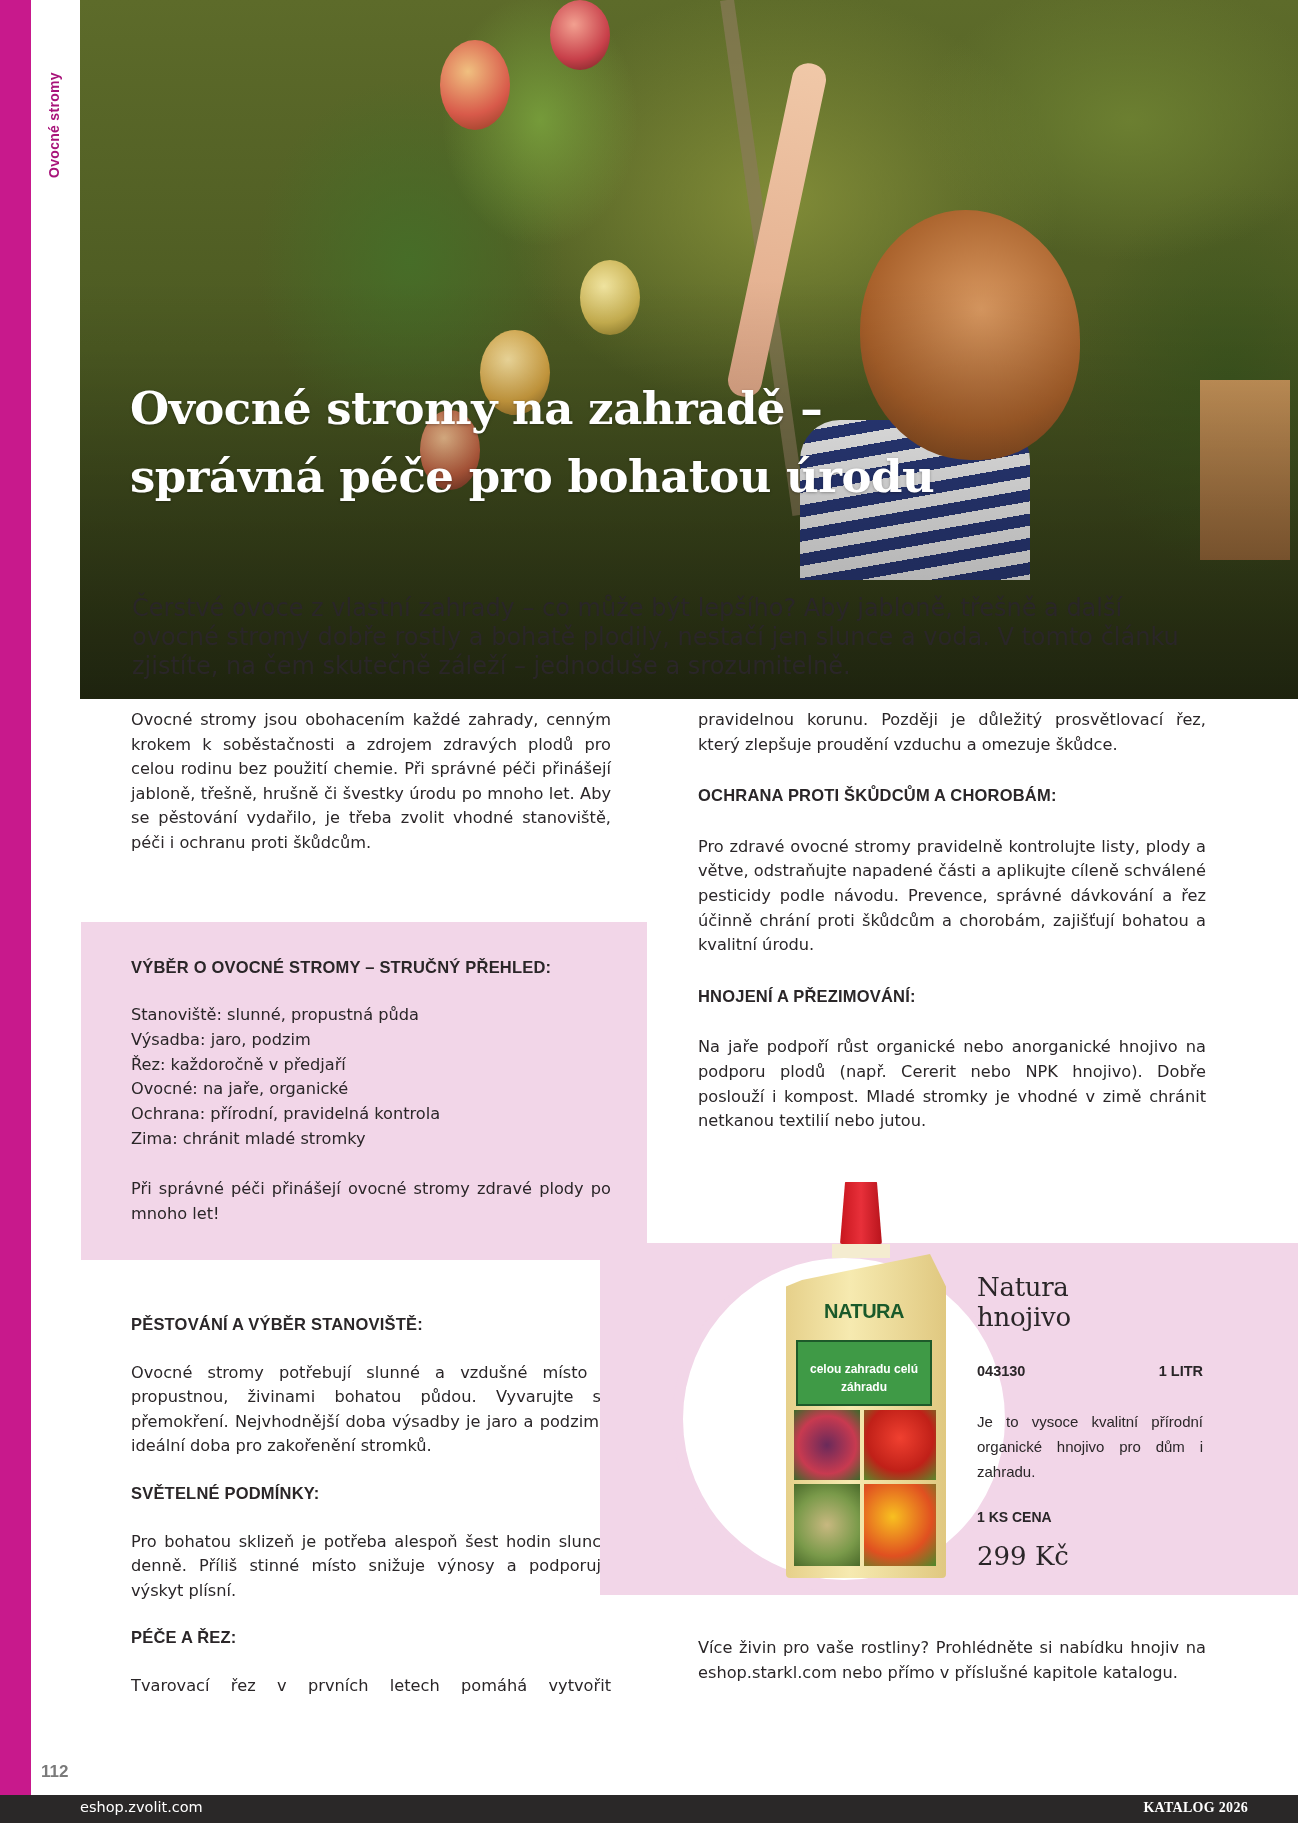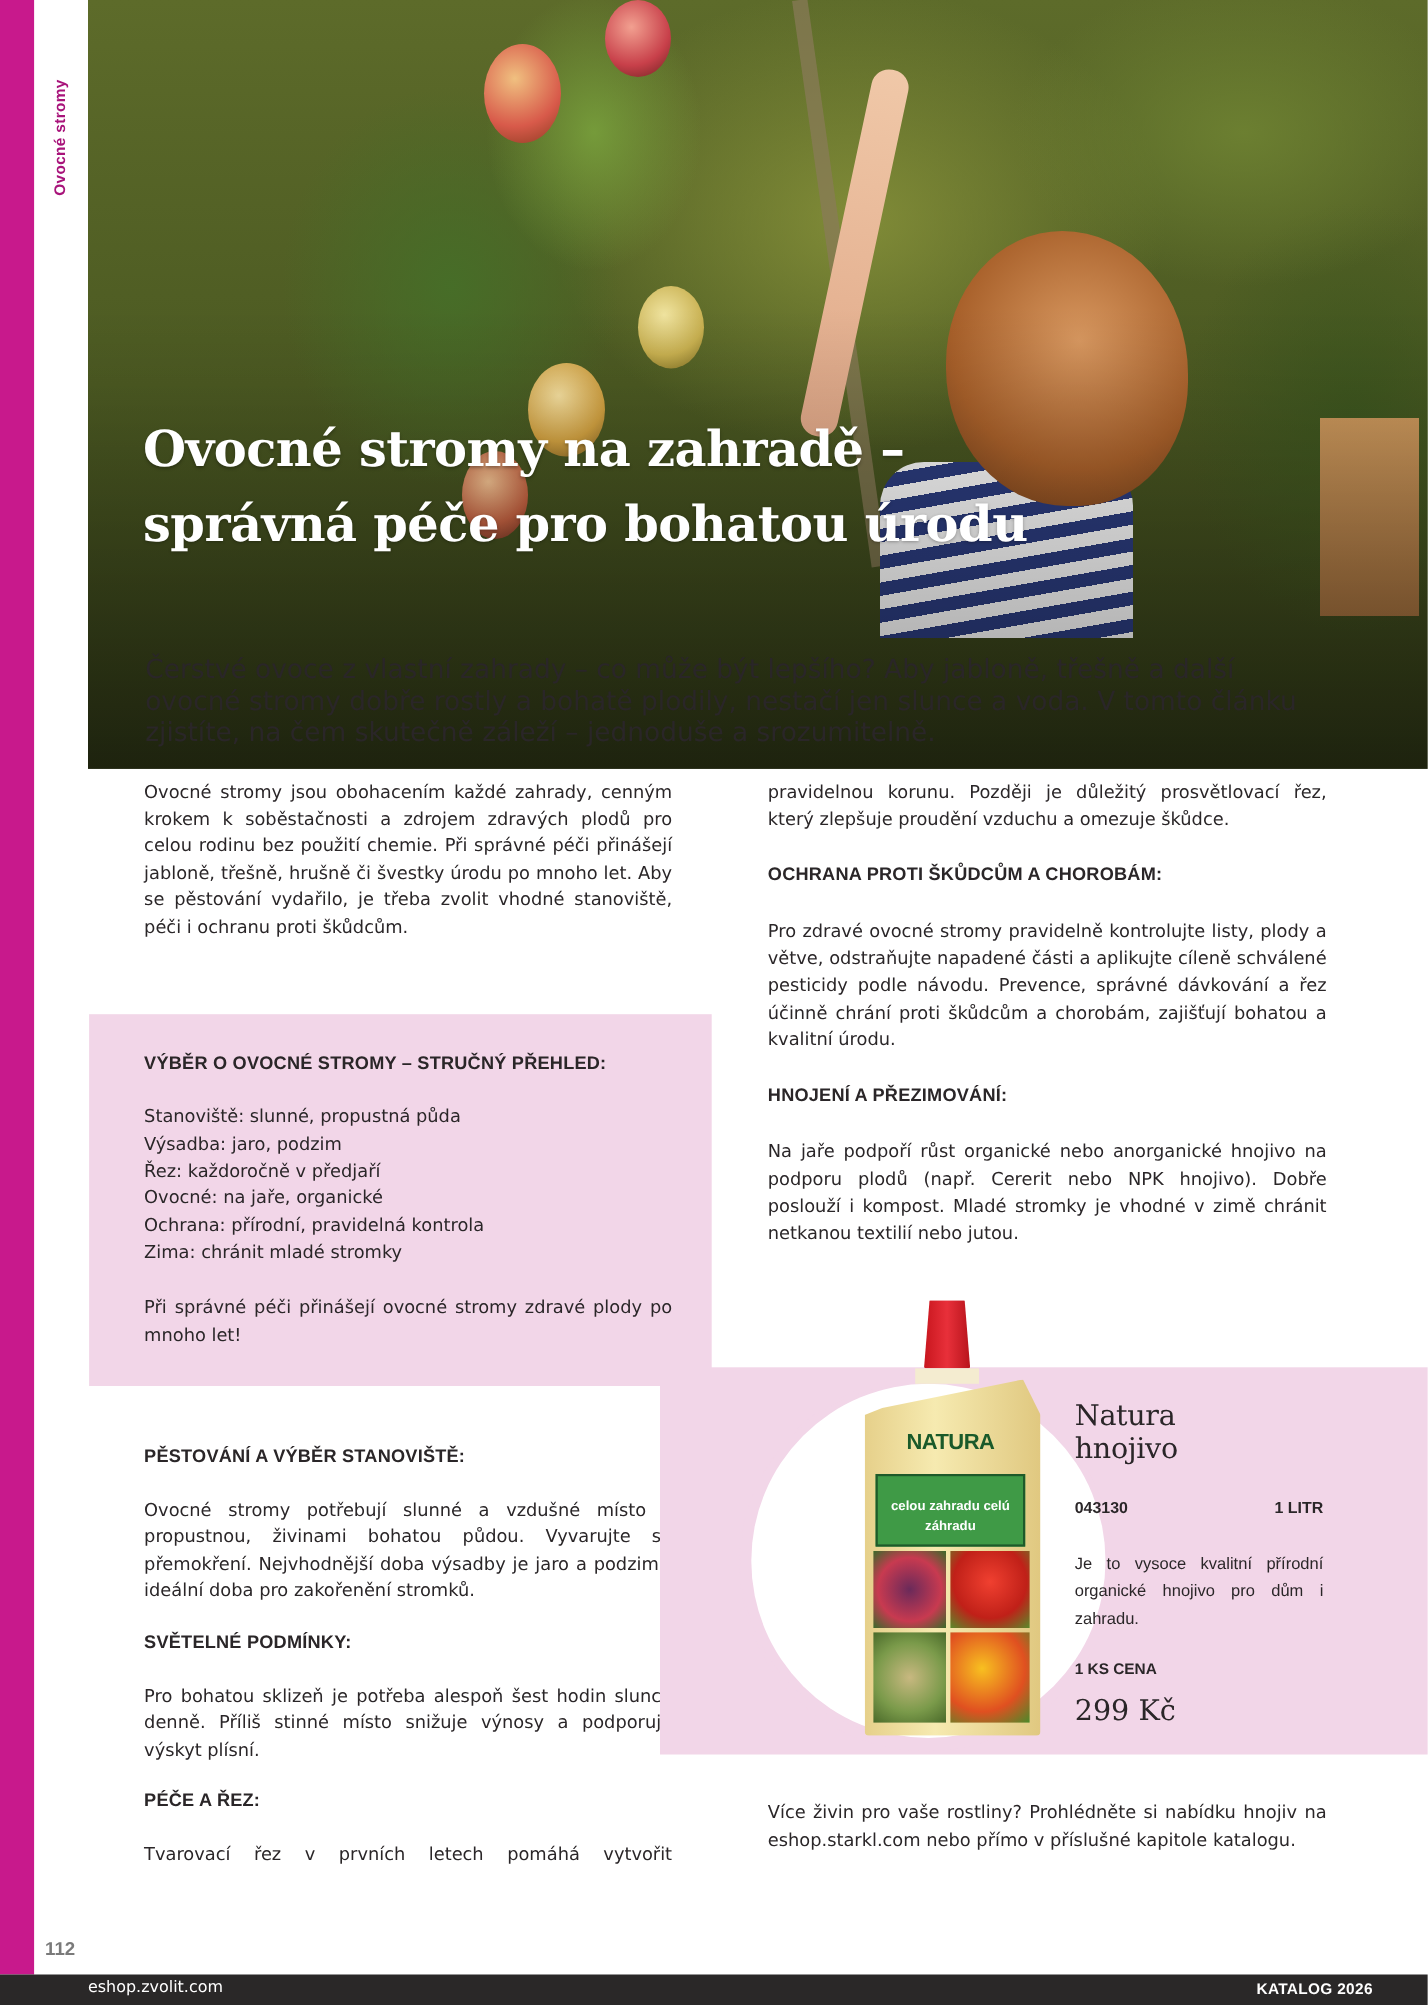--- a/index.html
+++ b/index.html
@@ -91,21 +91,21 @@
   .product-meta { display: flex; justify-content: space-between; margin-top: 31px; font-family: "Liberation Sans", sans-serif; font-weight: bold; font-size: 14.5px; }
   .product-desc { margin-top: 30px; font-family: "Liberation Sans", sans-serif; font-size: 15px; line-height: 25px; text-align: justify; }
   .price-label { margin-top: 25px; font-family: "Liberation Sans", sans-serif; font-weight: bold; font-size: 14px; }
   .price { margin-top: 16px; font-family: "DejaVu Serif", serif; font-size: 26px; }
 
   .more-info { position: absolute; left: 698px; top: 1636px; width: 508px; font-size: 16.2px; line-height: 24.6px; text-align: justify; }
 
   .page-number { position: absolute; left: 41px; top: 1762px; font-family: "Liberation Sans", sans-serif; font-weight: bold; font-size: 17px; color: #7a7a7a; }
   .footer { position: absolute; left: 0; top: 1795px; width: 1298px; height: 28px; background: #2a2828; }
   .footer-url { position: absolute; left: 80px; top: 4px; color: #ffffff; font-size: 14.5px; }
-  .footer-catalog { position: absolute; right: 50px; top: 5px; color: #ffffff; font-family: Liberation Sans, sans-serif; font-weight: bold; font-size: 14px; letter-spacing: 0.3px; }
+  .footer-catalog { position: absolute; right: 50px; top: 5px; color: #ffffff; font-family: Liberation Serif, serif; font-weight: bold; font-size: 14px; letter-spacing: 0.3px; }
 </style>
 </head>
 <body>
 
 <div class="magenta-bar"></div>
 <div class="side-label">Ovocné stromy</div>
 
 <div class="hero">
   <div class="branch"></div>
   <div class="apple a1"></div>

